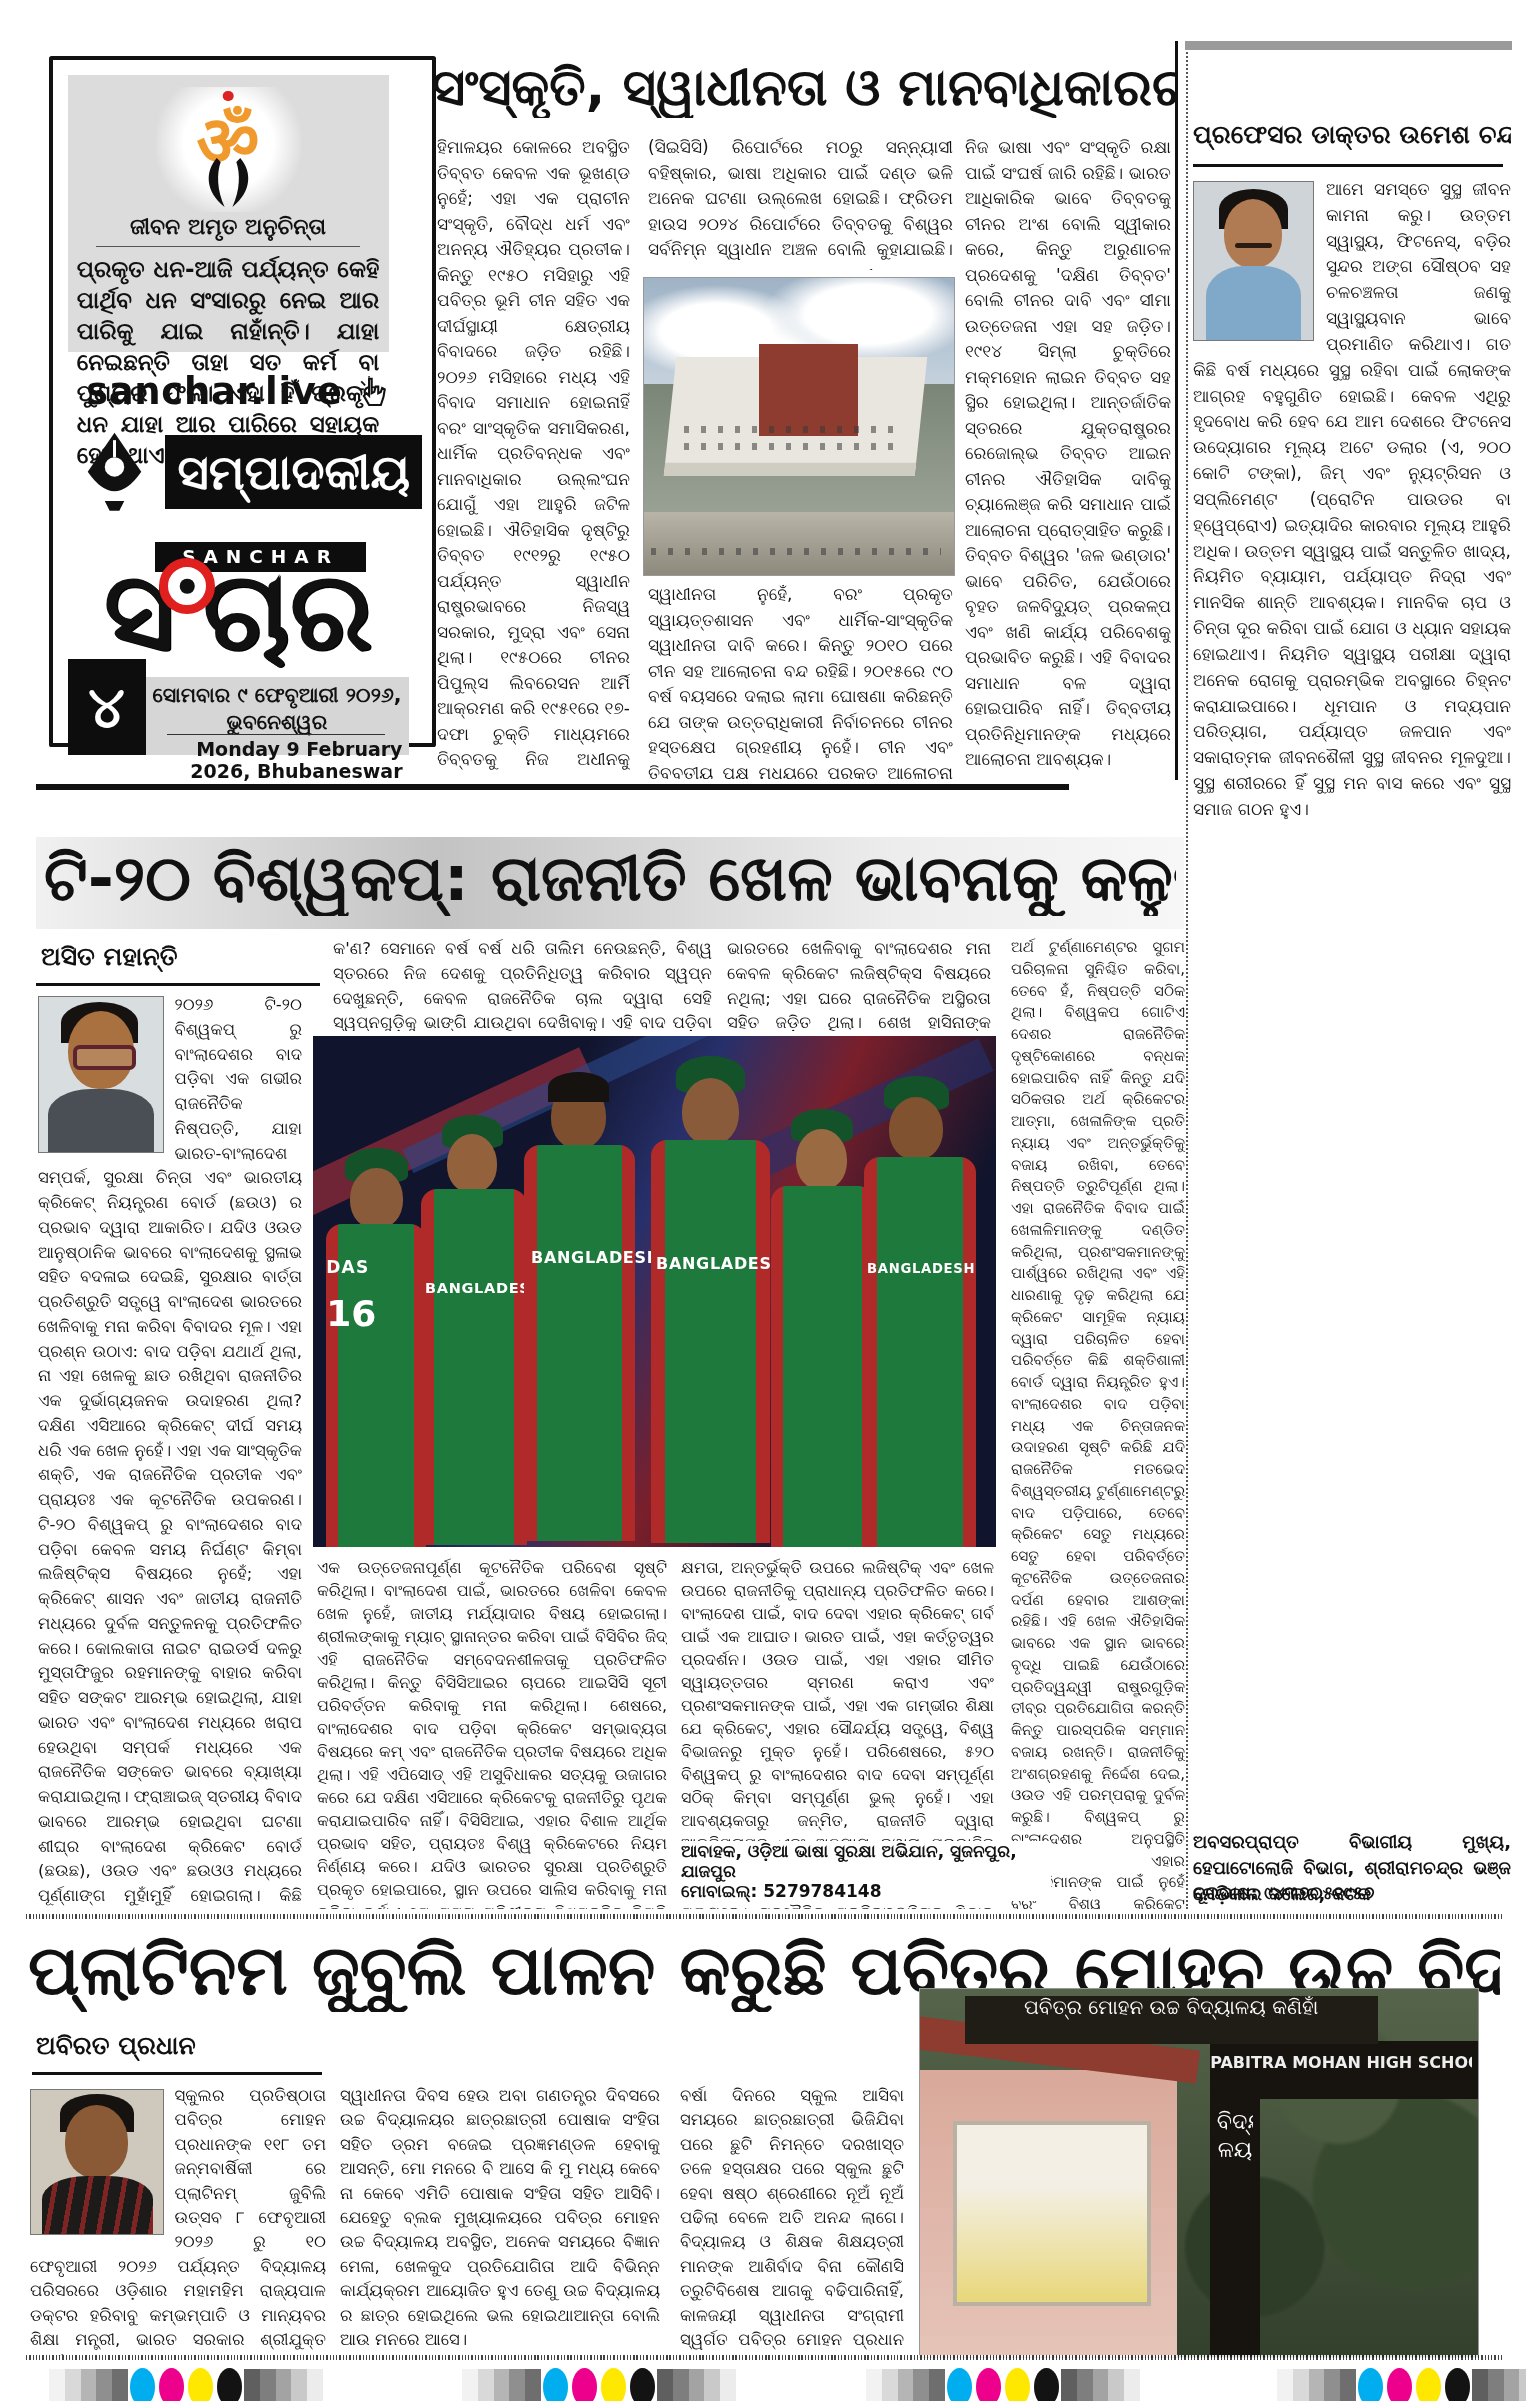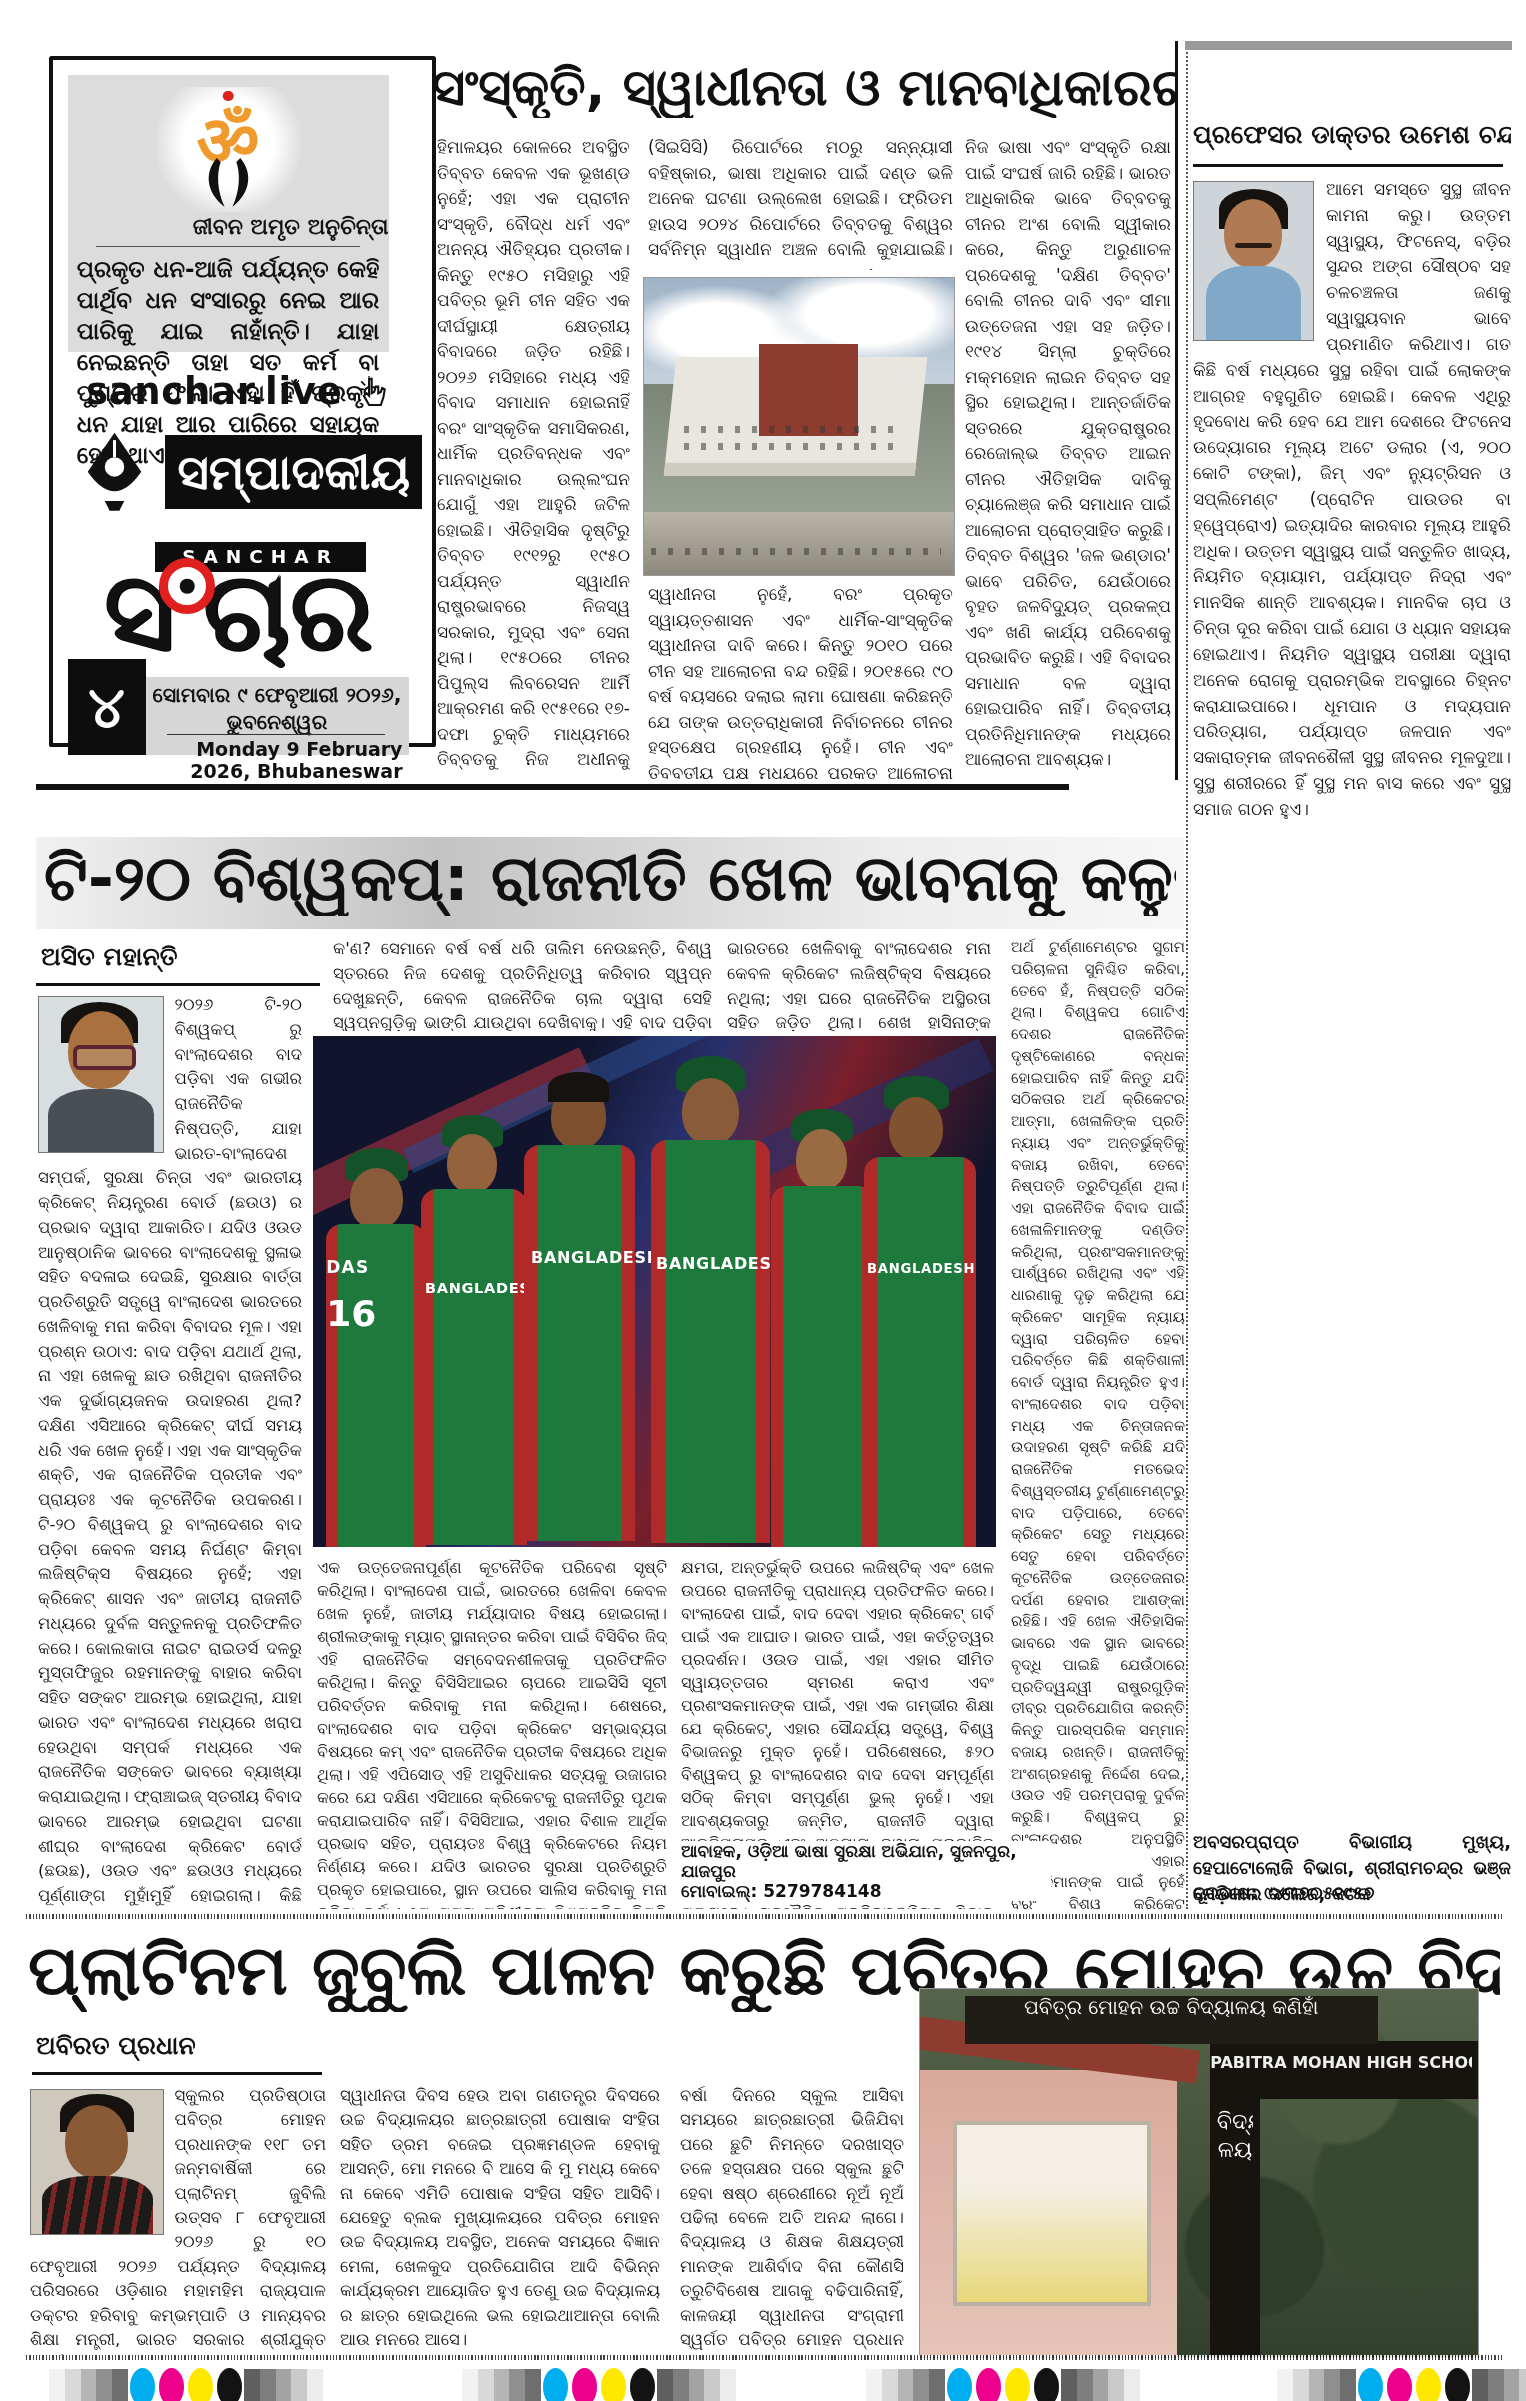--- a/index.html
+++ b/index.html
@@ -12,21 +12,21 @@
   .bold{font-weight:bold;}
   .rule{position:absolute;background:#111;}
   .dottedv{position:absolute;border-left:2px dotted #555;width:0;}
   .hatch{position:absolute;height:4.6px;background:repeating-linear-gradient(90deg,#222 0 1.3px,#fff 1.3px 3.3px);opacity:.85;}
   
   #masthead{left:49px;top:56px;width:379px;height:683px;border:4.6px solid #111;border-radius:2.6px;background:#fff;}
   #quotebox{left:14.5px;top:14.5px;width:321px;height:277px;background:#dcdcdc;text-align:center;}
   #om-wrap{position:relative;margin:12px auto 0;width:145px;height:125px;background:radial-gradient(circle at 50% 45%,#ffffff 0 45%,#dcdcdc 75%);}
   #om-glyph{position:absolute;left:50%;top:4px;transform:translateX(-50%);font-size:69px;color:#f09a2e;font-weight:bold;}
   #om-dot{position:absolute;left:50%;top:4px;transform:translateX(-50%);width:10.6px;height:10.6px;border-radius:50%;background:#d22;}
-  .org-line{font-size:22px;font-weight:bold;margin-top:2.6px;text-align:right;}
+  .org-line{font-size:22px;font-weight:bold;margin-top:2.6px;}
   .q-rule{width:82%;height:1.3px;background:#555;margin:6.6px auto;}
   .q-text{font-size:23px;font-weight:bold;line-height:1.35;padding:0 9.2px;}
   #site-row{left:0;top:310px;width:370px;text-align:center;font-size:37px;font-weight:bold;letter-spacing:0.7px;}
   #ed-row{left:13.2px;top:370px;width:356px;height:86px;}
   #nib{position:absolute;left:12px;top:0;width:73px;height:86px;}
   #ed-banner{position:absolute;left:99px;top:5.3px;width:257px;height:74px;background:#0d0d0d;color:#fff;
              font-size:48px;font-weight:bold;text-align:center;line-height:74px;white-space:nowrap;overflow:hidden;}
   #sanchar-bar{left:102px;top:482px;width:211px;height:30px;background:#0d0d0d;color:#fff;font-size:18.5px;
                font-weight:bold;letter-spacing:8px;text-align:center;line-height:30px;}
   #logo-od{left:0px;top:492px;width:370px;text-align:center;font-size:109px;font-weight:900;color:#111;

